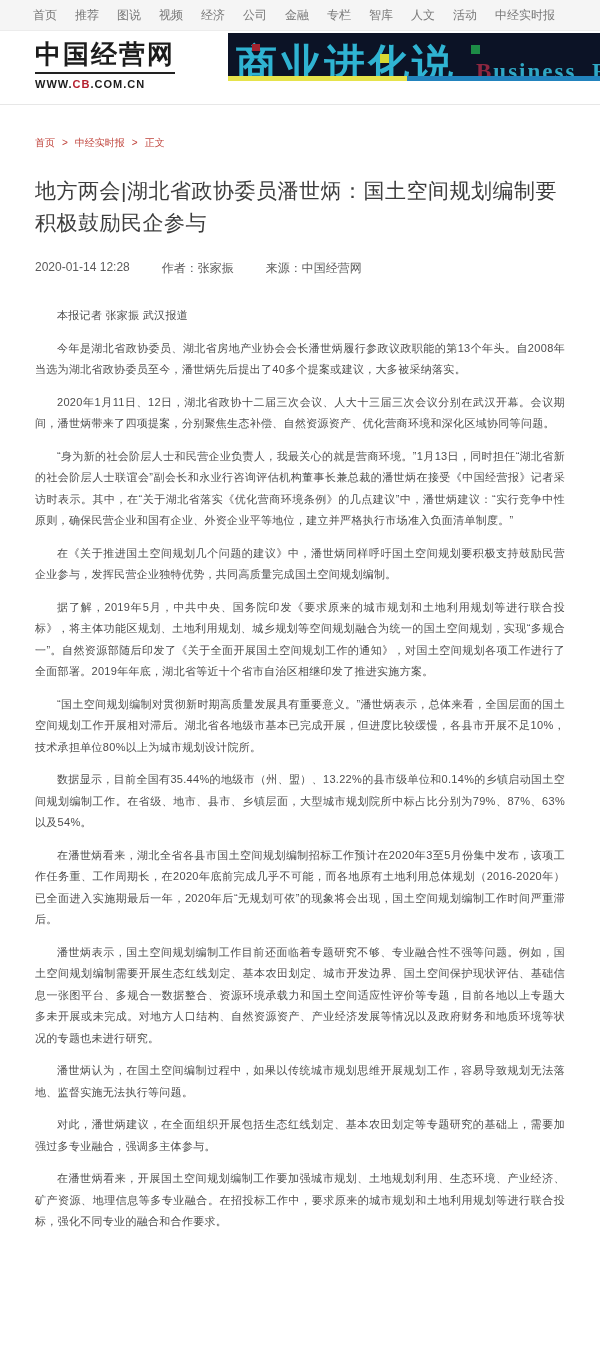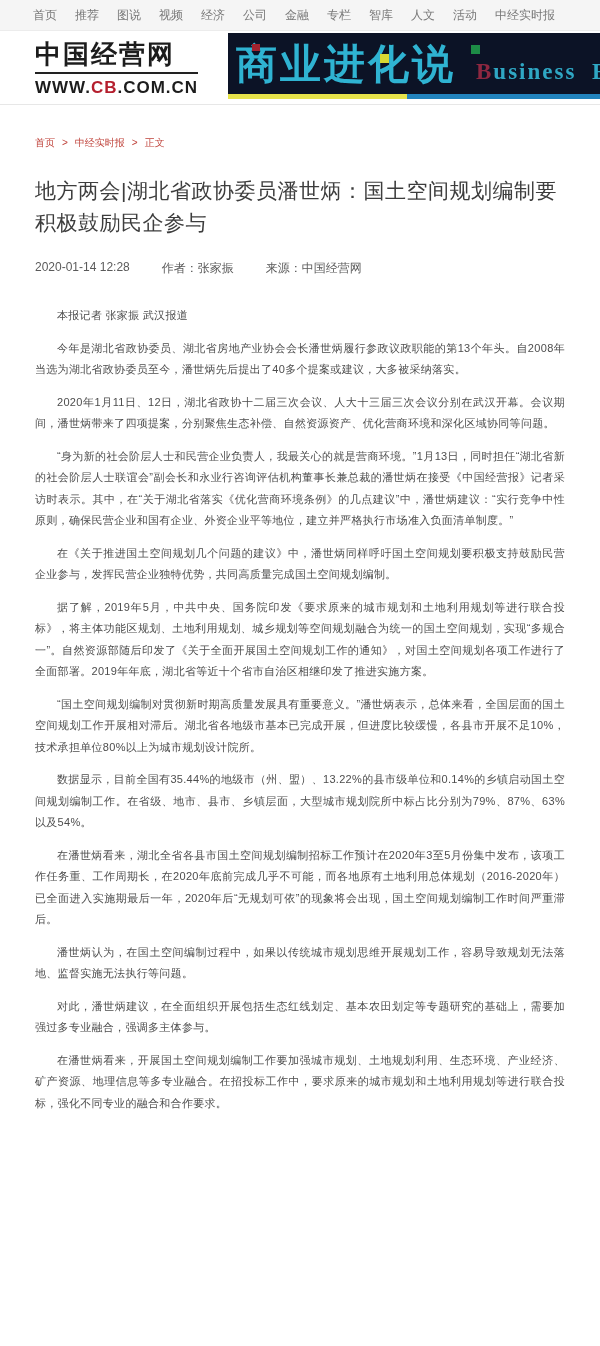--- a/index.html
+++ b/index.html
@@ -20,25 +20,25 @@
 
   
   .masthead { position: relative; height: 74px; border-bottom: 1px solid #e7e7e7; background: #fff; }
   .logo { position: absolute; left: 35px; top: 9px; text-decoration: none; display: block; }
   .logo-cn {
     font-family: "Liberation Serif", "DejaVu Serif", serif;
     font-weight: bold; font-size: 26px; line-height: 1.15;
     color: #1c1c1c; letter-spacing: 2px;
   }
   .logo-rule { height: 2px; background: #222; margin: 2px 0 4px; }
-  .logo-url { font-size: 17px; font-weight: bold; color: #1c1c1c; letter-spacing: 1px; }
+  .logo-url { font-size: 11px; font-weight: bold; color: #1c1c1c; letter-spacing: 1px; }
   .logo-url .cb { color: #b51f2e; }
 
   .banner {
-    position: absolute; left: 228px; right: 0; top: 2px; height: 66px;
+    position: absolute; left: 228px; right: 0; top: 2px; height: 48px;
     background: #0c1326; overflow: hidden; display: block; text-decoration: none;
   }
   .banner-cn {
     position: absolute; left: 8px; top: 2px;
     font-size: 41px; font-weight: bold; color: #2fb3d2; letter-spacing: 3px;
     font-family: "DejaVu Sans", sans-serif; line-height: 58px; white-space: nowrap;
   }
   .banner-en {
     position: absolute; left: 248px; top: 26px; white-space: nowrap;
     font-family: "Liberation Serif", "DejaVu Serif", serif;
@@ -125,20 +125,21 @@
     <div class="body">
       <p>本报记者 张家振 武汉报道</p>
       <p>今年是湖北省政协委员、湖北省房地产业协会会长潘世炳履行参政议政职能的第13个年头。自2008年当选为湖北省政协委员至今，潘世炳先后提出了40多个提案或建议，大多被采纳落实。</p>
       <p>2020年1月11日、12日，湖北省政协十二届三次会议、人大十三届三次会议分别在武汉开幕。会议期间，潘世炳带来了四项提案，分别聚焦生态补偿、自然资源资产、优化营商环境和深化区域协同等问题。</p>
       <p>“身为新的社会阶层人士和民营企业负责人，我最关心的就是营商环境。”1月13日，同时担任“湖北省新的社会阶层人士联谊会”副会长和永业行咨询评估机构董事长兼总裁的潘世炳在接受《中国经营报》记者采访时表示。其中，在“关于湖北省落实《优化营商环境条例》的几点建议”中，潘世炳建议：“实行竞争中性原则，确保民营企业和国有企业、外资企业平等地位，建立并严格执行市场准入负面清单制度。”</p>
       <p>在《关于推进国土空间规划几个问题的建议》中，潘世炳同样呼吁国土空间规划要积极支持鼓励民营企业参与，发挥民营企业独特优势，共同高质量完成国土空间规划编制。</p>
       <p>据了解，2019年5月，中共中央、国务院印发《要求原来的城市规划和土地利用规划等进行联合投标》，将主体功能区规划、土地利用规划、城乡规划等空间规划融合为统一的国土空间规划，实现“多规合一”。自然资源部随后印发了《关于全面开展国土空间规划工作的通知》，对国土空间规划各项工作进行了全面部署。2019年年底，湖北省等近十个省市自治区相继印发了推进实施方案。</p>
       <p>“国土空间规划编制对贯彻新时期高质量发展具有重要意义。”潘世炳表示，总体来看，全国层面的国土空间规划工作开展相对滞后。湖北省各地级市基本已完成开展，但进度比较缓慢，各县市开展不足10%，技术承担单位80%以上为城市规划设计院所。</p>
       <p>数据显示，目前全国有35.44%的地级市（州、盟）、13.22%的县市级单位和0.14%的乡镇启动国土空间规划编制工作。在省级、地市、县市、乡镇层面，大型城市规划院所中标占比分别为79%、87%、63%以及54%。</p>
       <p>在潘世炳看来，湖北全省各县市国土空间规划编制招标工作预计在2020年3至5月份集中发布，该项工作任务重、工作周期长，在2020年底前完成几乎不可能，而各地原有土地利用总体规划（2016-2020年）已全面进入实施期最后一年，2020年后“无规划可依”的现象将会出现，国土空间规划编制工作时间严重滞后。</p>
+      <p>潘世炳表示，国土空间规划编制工作目前还面临着专题研究不够、专业融合性不强等问题。例如，国土空间规划编制需要开展生态红线划定、基本农田划定、城市开发边界、国土空间保护现状评估、基础信息一张图平台、多规合一数据整合、资源环境承载力和国土空间适应性评价等专题，目前各地以上专题大多未开展或未完成。对地方人口结构、自然资源资产、产业经济发展等情况以及政府财务和地质环境等状况的专题也未进行研究。</p>
       <p>潘世炳认为，在国土空间编制过程中，如果以传统城市规划思维开展规划工作，容易导致规划无法落地、监督实施无法执行等问题。</p>
       <p>对此，潘世炳建议，在全面组织开展包括生态红线划定、基本农田划定等专题研究的基础上，需要加强过多专业融合，强调多主体参与。</p>
       <p>在潘世炳看来，开展国土空间规划编制工作要加强城市规划、土地规划利用、生态环境、产业经济、矿产资源、地理信息等多专业融合。在招投标工作中，要求原来的城市规划和土地利用规划等进行联合投标，强化不同专业的融合和合作要求。</p>
 
     </div>
   </article>
 
 </div>
 
 </body></html>

